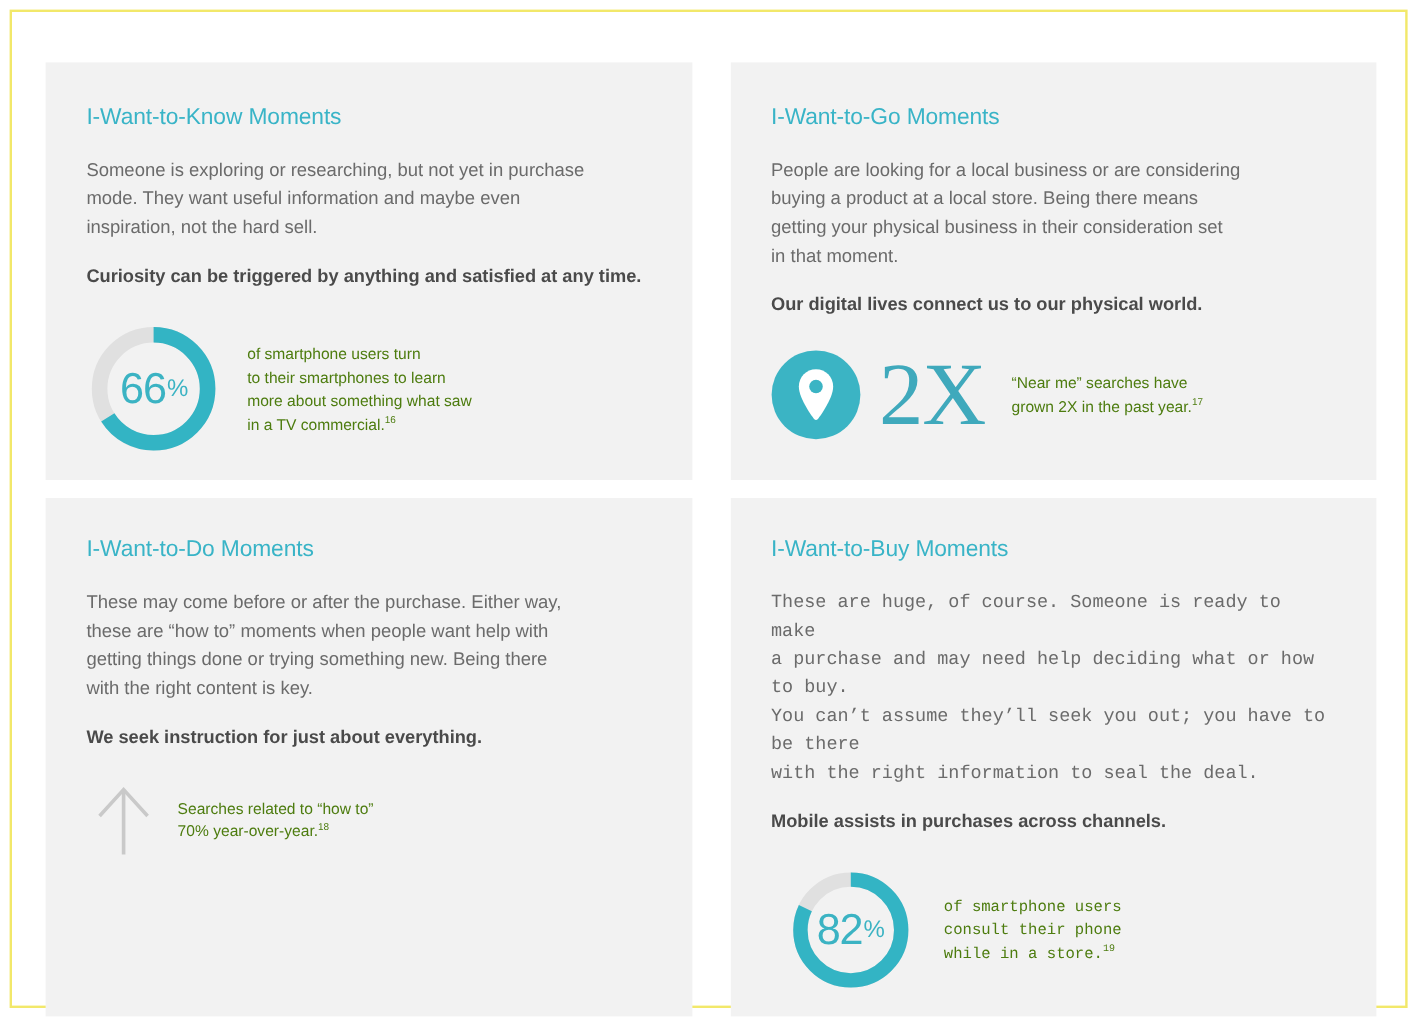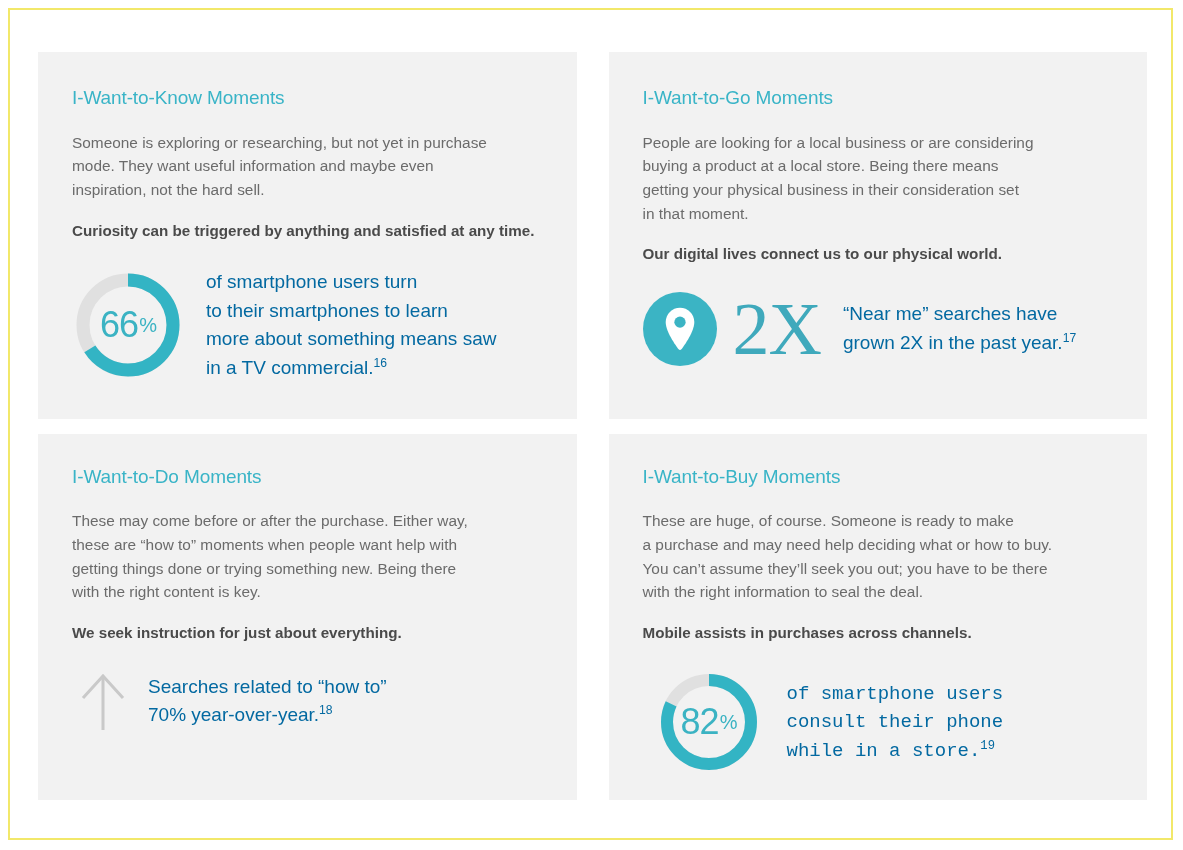--- a/index.html
+++ b/index.html
@@ -72,22 +72,22 @@
     margin: 0;
   }
 
   
   .stat {
     display: flex;
     align-items: center;
     margin-top: 26px;
   }
   .stat-desc {
-    color: #0369a1;
-    font-size: 19px;
+    color: #4d7c0f;
+    font-size: 13px;
     line-height: 1.5;
   }
   .stat-desc .ln { display: block; }
   sup {
     font-size: 0.64em;
     vertical-align: super;
     line-height: 0;
   }
 
   
@@ -163,21 +163,21 @@
             <circle cx="56" cy="56" r="45" fill="none" stroke="#33b4c4" stroke-width="13" stroke-dasharray="186.6 96.1" stroke-dashoffset="0" transform="rotate(-90 56 56)"></circle>
           </svg>
           <div class="donut-label">
             <span class="num">66</span>
               <span class="pct">%</span>
           </div>
         </div>
         <div class="stat-desc" style="margin-left:22px;">
           <span class="ln">of smartphone users turn</span>
           <span class="ln">to their smartphones to learn</span>
-          <span class="ln">more about something means saw</span>
+          <span class="ln">more about something what saw</span>
           <span class="ln"><span>in a TV commercial.</span><sup>16</sup></span>
         </div>
       </div>
     </div>
 
     <div class="card">
       <h2 class="card-title">I-Want-to-Go Moments</h2>
       <p class="card-body">
         <span class="ln">People are looking for a local business or are considering</span>
         <span class="ln">buying a product at a local store. Being there means</span>
@@ -218,21 +218,21 @@
         </svg>
         <div class="stat-desc">
           <span class="ln">Searches related to “how to”</span>
           <span class="ln"><span>70% year-over-year.</span><sup>18</sup></span>
         </div>
       </div>
     </div>
 
     <div class="card row2">
       <h2 class="card-title">I-Want-to-Buy Moments</h2>
-      <p class="card-body" style="max-width:500px;">
+      <p class="card-body" style="max-width:500px;font-family:Liberation Mono, monospace;">
         <span class="ln">These are huge, of course. Someone is ready to make</span>
         <span class="ln">a purchase and may need help deciding what or how to buy.</span>
         <span class="ln">You can’t assume they’ll seek you out; you have to be there</span>
         <span class="ln">with the right information to seal the deal.</span>
       </p>
       <p class="card-lead">Mobile assists in purchases across channels.</p>
 
       <div class="stat">
         <div class="donut-wrap" style="width:104px;height:104px;margin-left:14px;">
           <svg width="104" height="104" viewBox="0 0 104 104">

